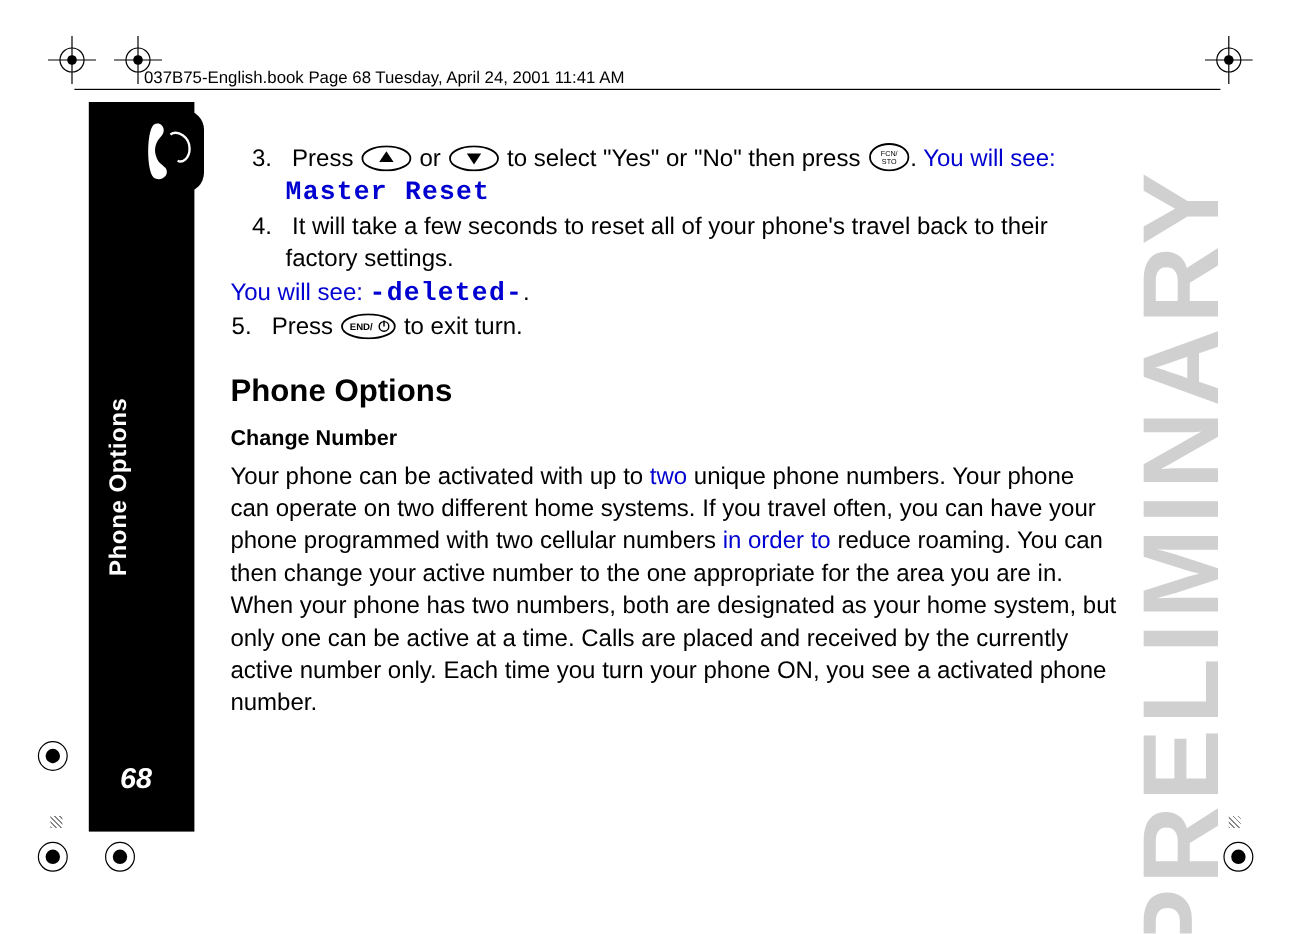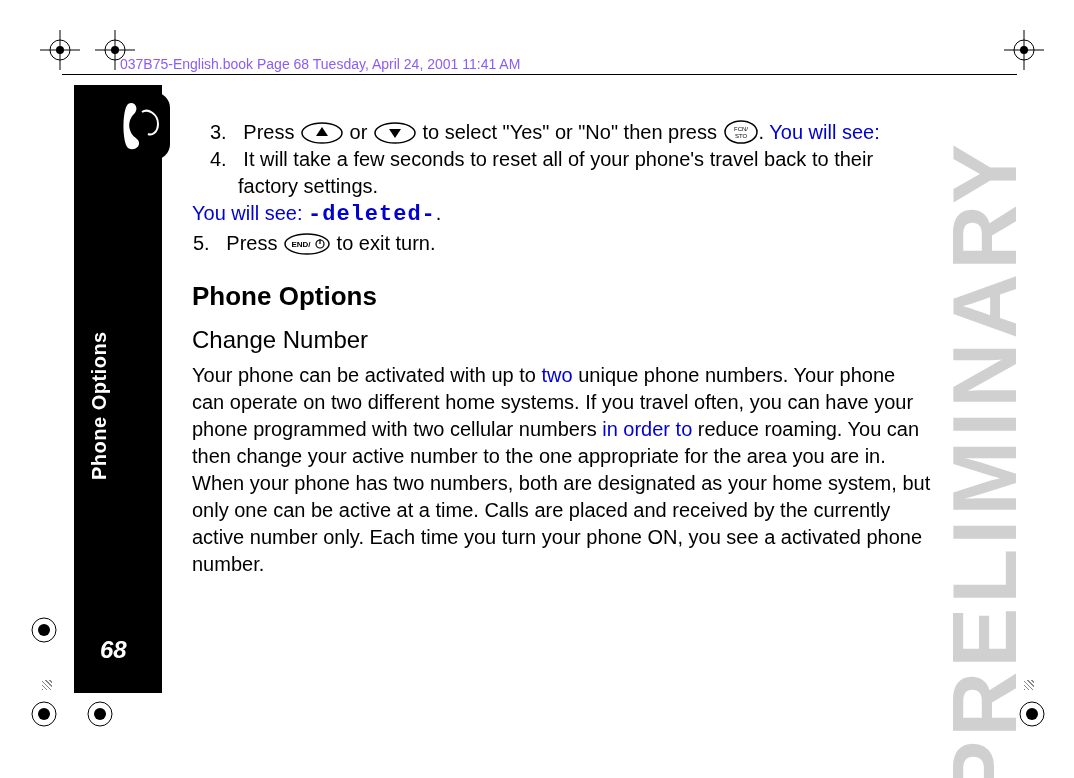--- a/index.html
+++ b/index.html
@@ -1,39 +1,39 @@
 <!DOCTYPE html>
 <html><head>
 <meta charset="utf-8">
 <style>
   * { box-sizing: border-box; margin: 0; padding: 0; }
   html, body { width: 1074px; height: 778px; background: #fff; font-family: Arial, Helvetica, sans-serif; }
   .page { position: relative; width: 1074px; height: 778px; }
-  .header-line { position: absolute; left: 120px; top: 56px; font-size: 14px; color: #8b5cf6; }
+  .header-line { position: absolute; left: 120px; top: 56px; font-size: 14px; color: #000000; }
   .rule { position: absolute; left: 62px; top: 74px; width: 955px; height: 1px; background: #000; }
   .crop-mark { position: absolute; width: 40px; height: 40px; }
   .crop-mark svg { display: block; }
   .bullseye { position: absolute; width: 28px; height: 28px; }
   .bullseye svg { display: block; }
   .side-rect { position: absolute; width: 10px; height: 10px; background: repeating-linear-gradient(45deg,#888,#888 1px,#fff 1px,#fff 3px); }
   .black-bar { position: absolute; left: 74px; top: 85px; width: 88px; height: 608px; background: #000; }
   .phone-icon { position: absolute; left: 112px; top: 92px; width: 58px; height: 68px; background: #000; border-radius: 16px; }
   .phone-icon svg { position: absolute; left: 6px; top: 8px; }
   .side-label { position: absolute; left: 88px; top: 480px; color: #fff; font-weight: bold; font-size: 20px; transform: rotate(-90deg); transform-origin: left top; white-space: nowrap; font-family: Arial, sans-serif; letter-spacing: 0.5px; }
   .page-num { position: absolute; left: 100px; top: 636px; color: #fff; font-weight: bold; font-size: 24px; font-style: italic; }
   .content { position: absolute; left: 192px; top: 119px; width: 740px; color: #000; font-size: 20px; line-height: 1.35; }
   .content p { margin-bottom: 0; }
   .content .indent { padding-left: 28px; text-indent: -28px; margin-left: 18px; }
   .content .indent2 { padding-left: 28px; text-indent: -28px; margin-left: 1px; }
   .blue { color: #0000d0; }
   .lcd { font-family: "Courier New", monospace; font-weight: bold; color: #0000d0; letter-spacing: 1px; font-size: 22px; }
   .key { display: inline-block; vertical-align: -5px; }
   .key svg { display: block; }
   .h2 { font-weight: bold; font-size: 26px; margin-top: 22px; margin-bottom: 10px; }
-  .h3 { font-weight: normal; font-size: 24px; margin-top: 10px; margin-bottom: 6px; }
+  .h3 { font-weight: bold; font-size: 18px; margin-top: 10px; margin-bottom: 6px; }
   .body { font-size: 20px; }
   .watermark { position: absolute; right: 140px; top: 140px; font-size: 90px; font-weight: 900; color: rgba(120,120,120,0.35); transform: rotate(-90deg); transform-origin: right top; letter-spacing: 4px; font-family: Arial, sans-serif; white-space: nowrap; }
 </style>
 </head>
 <body>
 
 <div class="page">
 
   <div class="header-line">037B75-English.book  Page 68  Tuesday, April 24, 2001  11:41 AM</div>
   <div class="rule"></div>
@@ -108,20 +108,21 @@
             <ellipse cx="22" cy="11" rx="20" ry="10" fill="#fff" stroke="#000" stroke-width="1.5"></ellipse>
             <polygon points="22,5 28,14 16,14" fill="#000"></polygon>
           </svg></span><span> or </span><span class="key"><svg width="44" height="22">
             <ellipse cx="22" cy="11" rx="20" ry="10" fill="#fff" stroke="#000" stroke-width="1.5"></ellipse>
             <polygon points="22,16 28,7 16,7" fill="#000"></polygon>
           </svg></span><span> to select "Yes" or "No" then press </span><span class="key"><svg width="36" height="24">
             <ellipse cx="18" cy="12" rx="16" ry="11" fill="#fff" stroke="#000" stroke-width="1.5"></ellipse>
             <text x="18" y="11" font-size="6" text-anchor="middle" fill="#000" font-family="Arial">FCN/</text>
             <text x="18" y="18" font-size="6" text-anchor="middle" fill="#000" font-family="Arial">STO</text>
           </svg></span><span>. </span><span class="blue">You will see:</span><br>
+      <span class="lcd">Master Reset</span>
     </p>
 
     <p class="indent">
       <span>4.</span>&nbsp;&nbsp;&nbsp;<span>It will take a few seconds to reset all of your phone's travel back to their factory settings.</span>
     </p>
 
     <p>
       <span class="blue">You will see: </span><span class="lcd">-deleted-</span><span>.</span>
     </p>
 

